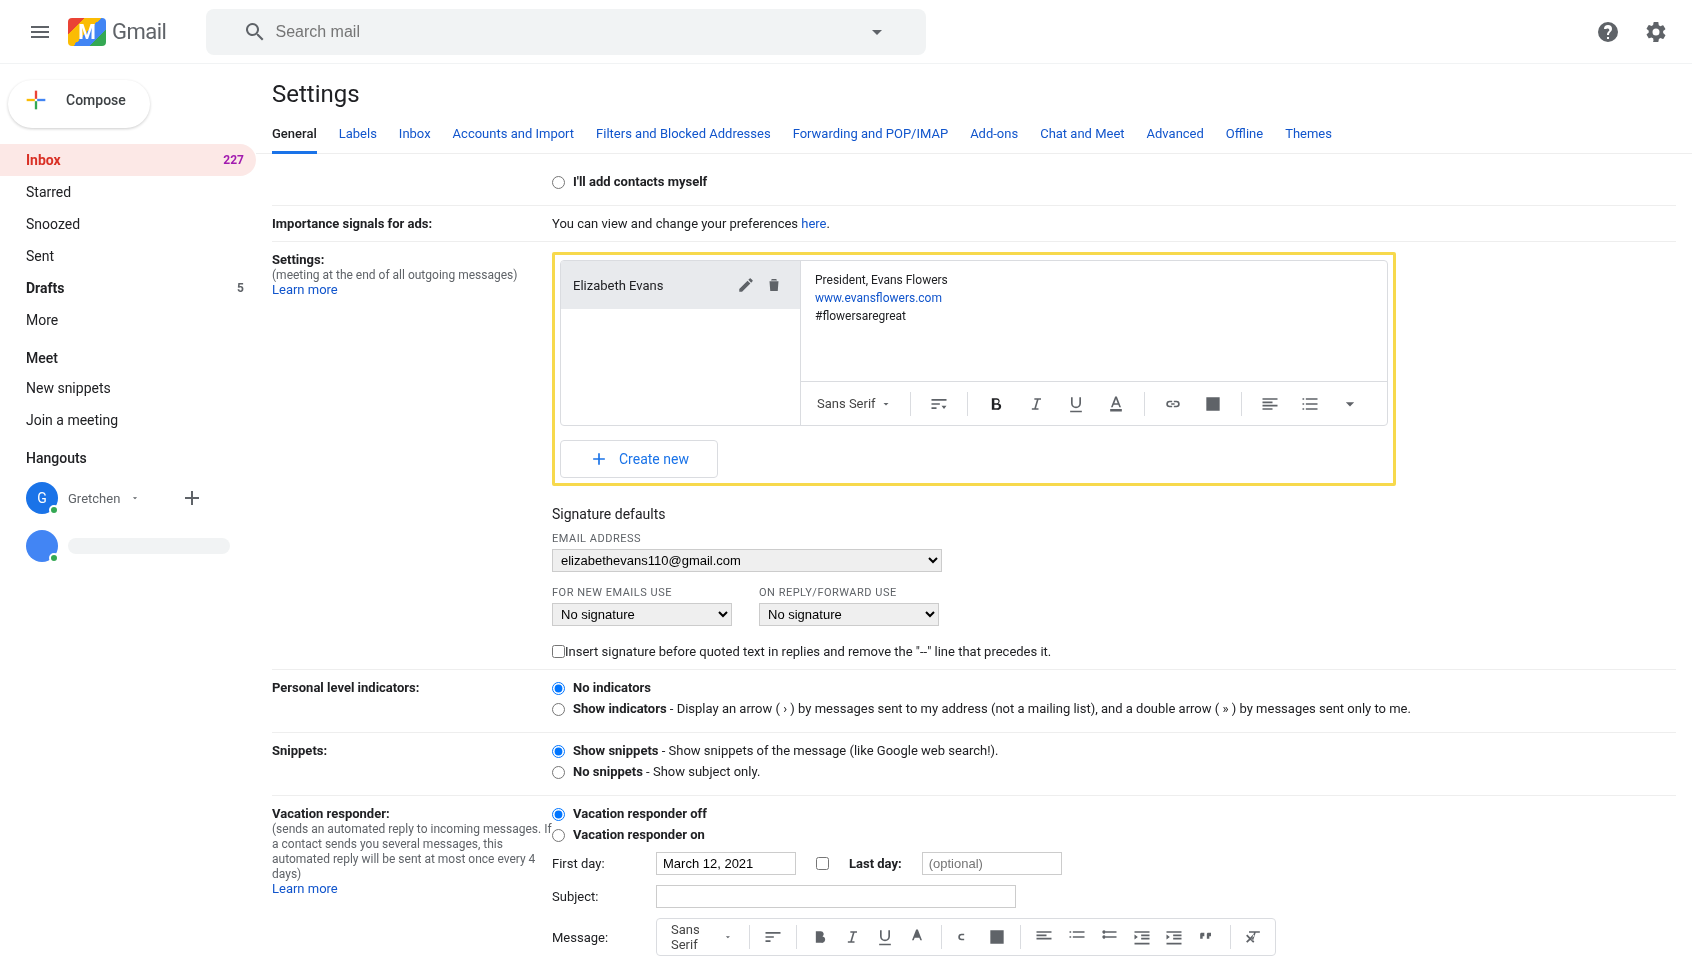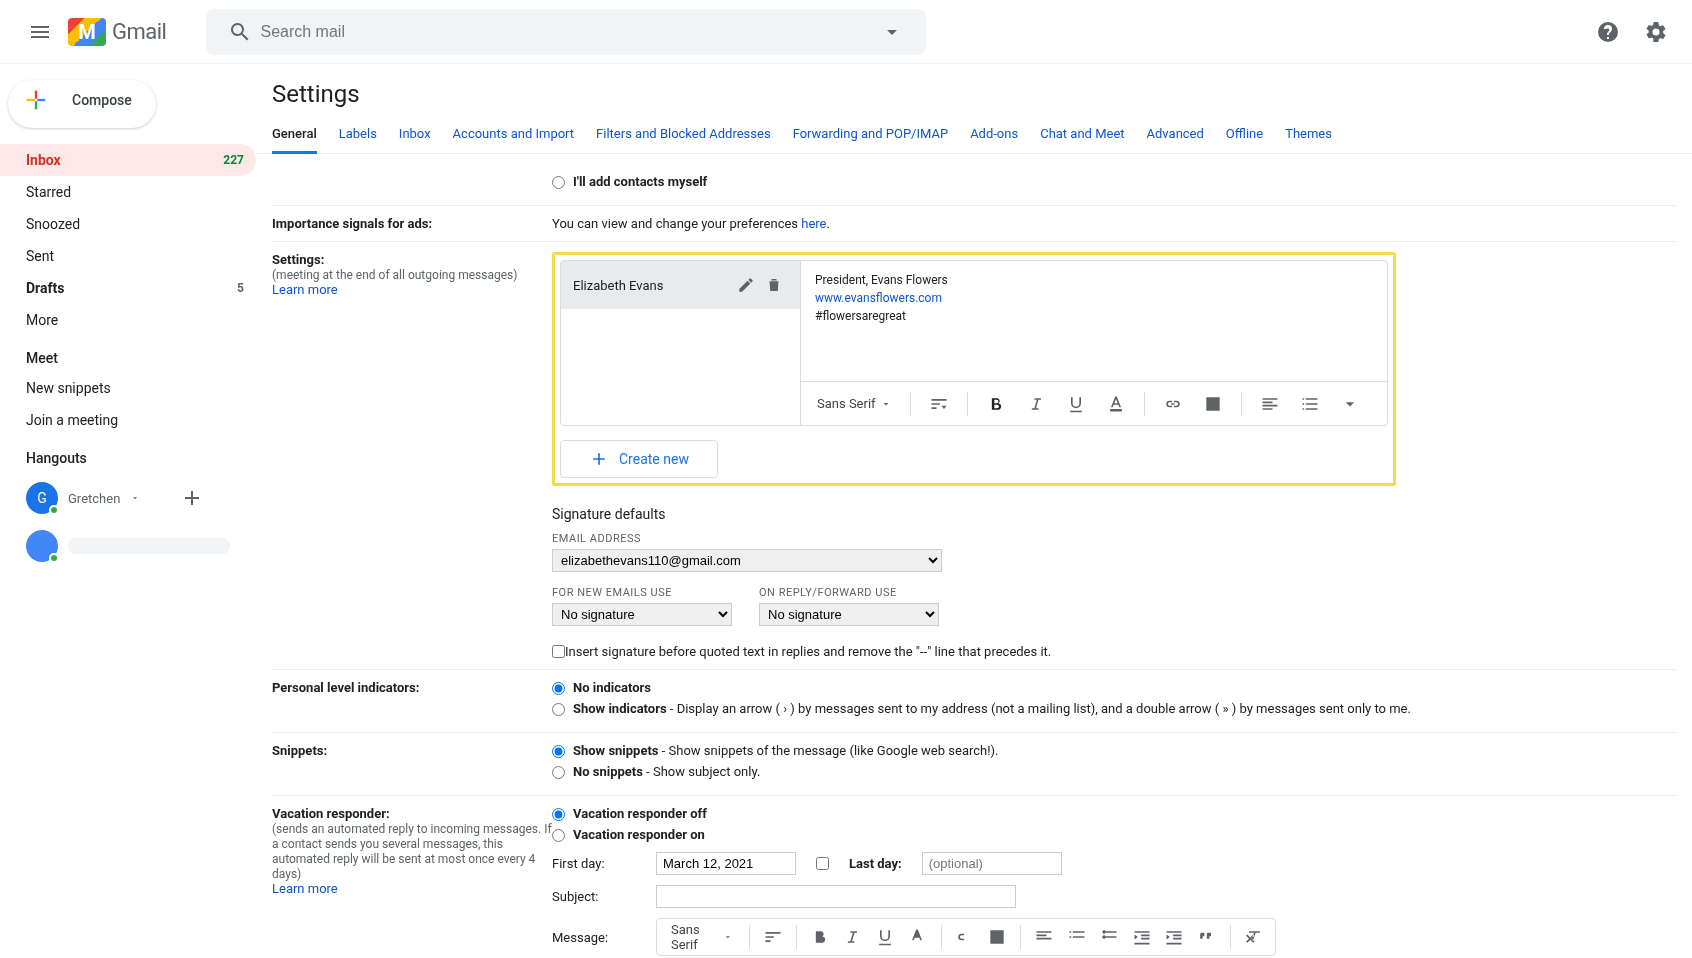--- a/index.html
+++ b/index.html
@@ -6,39 +6,39 @@
 body{font-family:'Google Sans',Roboto,Arial,sans-serif;font-size:13px;color:#202124;background:#fff}
 .app{display:flex;flex-direction:column;width:1692px;height:958px;overflow:hidden}
 
 
 .header{display:flex;align-items:center;height:64px;padding:0 16px;border-bottom:1px solid #f1f3f4}
 .menu-icon{width:48px;height:48px;display:flex;align-items:center;justify-content:center;border-radius:50%;cursor:pointer}
 .menu-icon svg{width:24px;height:24px;fill:#5f6368}
 .logo{display:flex;align-items:center;gap:6px;margin-left:4px;margin-right:40px}
 .logo-m{width:38px;height:28px;background:linear-gradient(135deg,#ea4335 0%,#ea4335 25%,#fbbc04 25%,#fbbc04 50%,#4285f4 50%,#4285f4 75%,#34a853 75%);border-radius:4px;display:flex;align-items:center;justify-content:center;color:#fff;font-weight:bold;font-size:20px}
 .logo-text{font-size:22px;color:#5f6368;letter-spacing:-0.5px}
-.search-bar{flex:0 0 720px;height:46px;background:#f1f3f4;border-radius:8px;display:flex;align-items:center;padding:0 14px}
+.search-bar{flex:0 0 720px;height:46px;background:#f1f3f4;border-radius:8px;display:flex;align-items:center;padding:0 29px}
 .search-bar input{flex:1;border:none;background:transparent;font-size:16px;outline:none;color:#5f6368}
 .search-opts{margin-left:8px}
 .header-right{margin-left:auto;display:flex;gap:8px}
 .icon-btn{width:40px;height:40px;display:flex;align-items:center;justify-content:center;border-radius:50%;cursor:pointer}
 .icon-btn svg{width:24px;height:24px;fill:#5f6368}
 
 
 .body{display:flex;flex:1;overflow:hidden}
 
 
 .sidebar{width:256px;flex-shrink:0;padding:8px 0;overflow-y:auto}
-.compose-btn{display:flex;align-items:center;gap:22px;margin:8px 0 16px 8px;padding:0 24px 8px 14px;height:48px;border-radius:24px;box-shadow:0 1px 3px rgba(0,0,0,0.2);background:#fff;cursor:pointer;width:fit-content}
+.compose-btn{display:flex;align-items:center;gap:16px;margin:8px 0 16px 8px;padding:0 24px 8px 14px;height:48px;border-radius:24px;box-shadow:0 1px 3px rgba(0,0,0,0.2);background:#fff;cursor:pointer;width:fit-content}
 .compose-btn span.lbl{font-size:14px;color:#3c4043;font-weight:500}
 .nav-item{display:flex;align-items:center;height:32px;padding:0 12px 0 26px;border-radius:0 16px 16px 0;cursor:pointer;font-size:14px;color:#202124}
 .nav-item.active{background:#fce8e6;font-weight:700;color:#d93025}
 .nav-item .nav-label{flex:1}
 .nav-item .nav-count{font-size:12px}
-.nav-item.active .nav-count{color:#15803d}
+.nav-item.active .nav-count{color:#a21caf}
 .nav-item:not(.active) .nav-count{color:#5f6368}
 .nav-item.drafts{font-weight:700}
 .section-head{padding:14px 0 6px 26px;font-size:14px;font-weight:500;color:#202124}
 .hangouts-row{display:flex;align-items:center;gap:10px;padding:6px 26px;cursor:pointer}
 .avatar{width:32px;height:32px;border-radius:50%;background:#1a73e8;display:flex;align-items:center;justify-content:center;color:#fff;font-size:14px;position:relative}
 .presence{width:10px;height:10px;border-radius:50%;background:#34a853;border:2px solid #fff;position:absolute;bottom:-1px;right:-1px}
 .ho-name{font-size:13px;color:#5f6368}
 .ho-plus{margin-left:auto;margin-right:18px}
 .ho-card{margin:6px 16px;background:#f1f3f4;border-radius:8px;height:38px}
 

